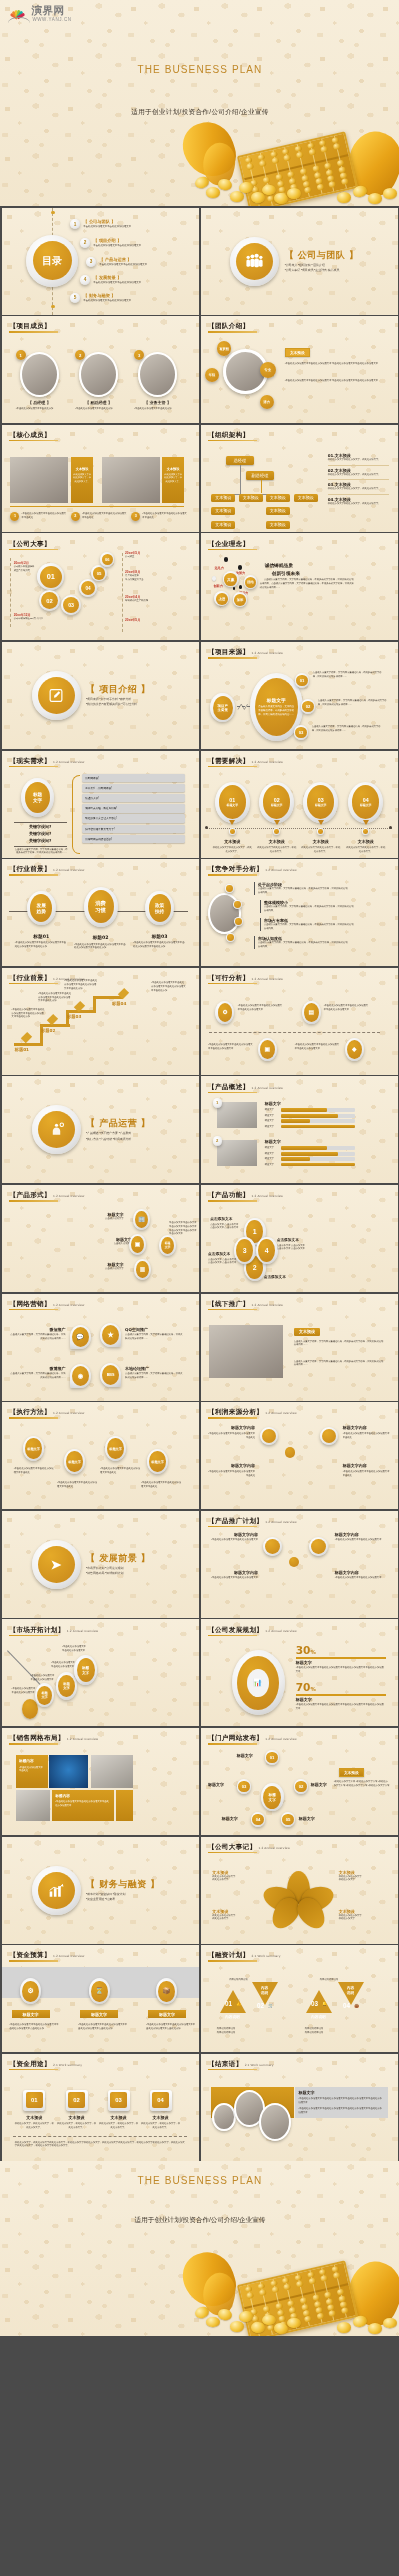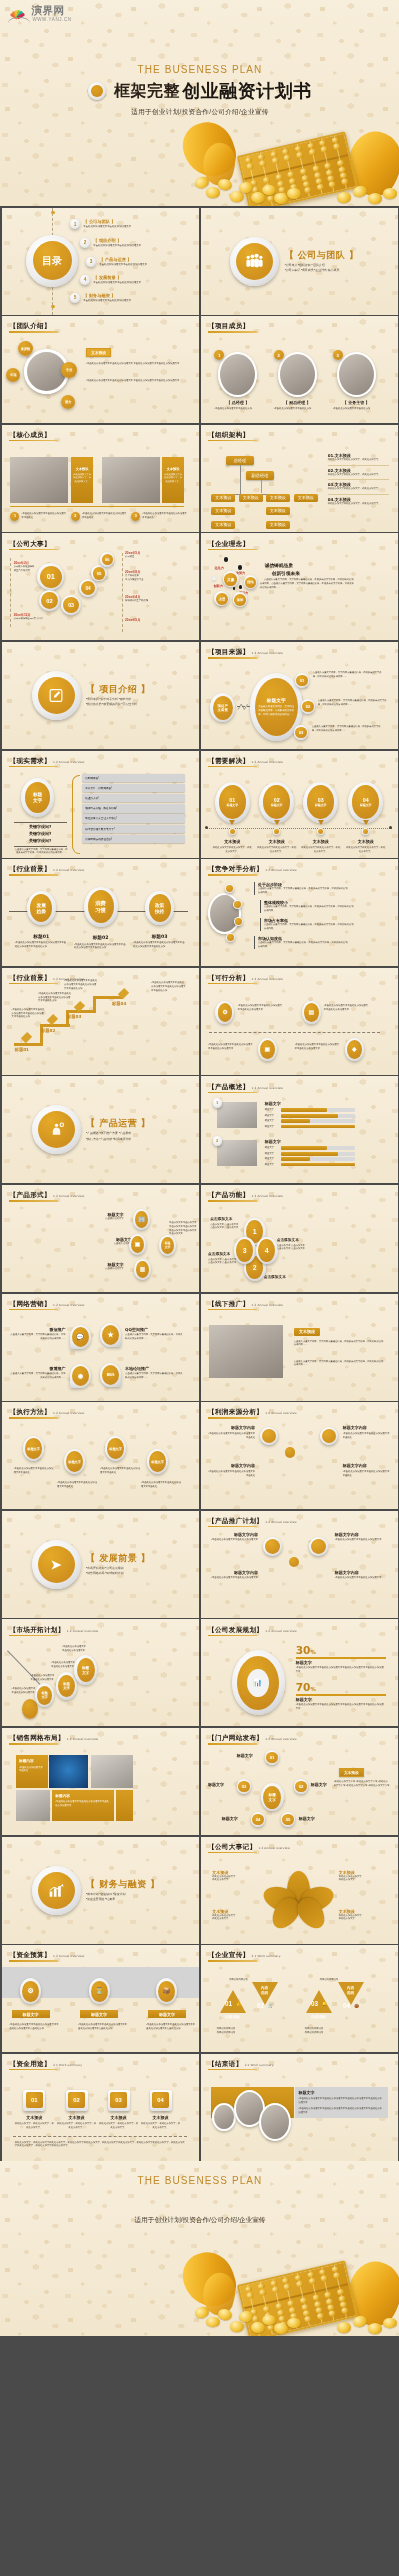--- a/index.html
+++ b/index.html
@@ -159,25 +159,20 @@
         <i style="transform:rotate(12deg);background:#8cc63f"></i>
         <i style="transform:rotate(36deg);background:#18b3a8"></i>
         <i style="transform:rotate(60deg);background:#cc2b4e"></i>
       </div>
       <div class="logo-arc"></div>
       <div class="logo-text">演界网</div>
       <div class="logo-url">WWW.YANJ.CN</div>
     </div>
 
     <div class="cover-en">THE BUSENESS PLAN</div>
-    <div class="cover-main">
-      <span class="cover-dot"></span>
-      <span class="cover-t1">框架完整</span>
-      <span class="cover-t2">创业融资计划书</span>
-    </div>
     <div class="cover-sub">适用于创业计划/投资合作/公司介绍/企业宣传</div>
 
     <div class="gold">
       <div class="ribbon" style="left:5.3px;bottom:29px;width:50px;height:55px;transform:rotate(-18deg)"></div>
       <div class="ribbon" style="left:24px;bottom:21px;width:32px;height:42px;transform:rotate(14deg);opacity:.9"></div>
       <div class="ribbon" style="right:0px;bottom:10.6px;width:53px;height:63px;transform:rotate(22deg)"></div>
       <div class="abacus">
         <div class="bar" style="top:21px"></div>
         <div class="rod" style="left:8.4px"></div>
           <div class="rod" style="left:21px"></div>
@@ -327,41 +322,20 @@
       </div>
       <div class="divider-title">【 公司与团队 】</div>
       <div class="divider-bul">
         <div>•公司简介  •组织架构  •  团队介绍</div>
           <div>•公司大事记    •项目成员 •企业理念  核心成员</div>
       </div>
     </div>
 
 
     <div class="paper slide">
-      <div class="s-title">【团队介绍】</div>
-      <div class="s-rule"></div>
-      <div class="ph team" style="left:22px;top:33px;width:45px;height:45px;border-radius:50%;border:3.7px solid #fff;box-shadow:0 1.6px 3.7px rgba(0,0,0,.3)"></div>
-      <div class="circ" style="position:absolute;left:16px;top:25px;width:14.8px;height:14.8px;background:radial-gradient(circle at 34% 26%,#e3a828,#c5851a)">
-        <span style="background:none;font-size:3.2px">有梦想</span>
-        </div>
-      <div class="circ" style="position:absolute;left:4.2px;top:52px;width:14.2px;height:14.2px;background:radial-gradient(circle at 34% 26%,#e3a828,#c5851a)">
-        <span style="background:none;font-size:3.2px">年轻</span>
-        </div>
-      <div class="circ" style="position:absolute;left:59px;top:46px;width:16px;height:16px;background:radial-gradient(circle at 34% 26%,#e3a828,#c5851a)">
-        <span style="background:none;font-size:3.4px">专业</span>
-        </div>
-      <div class="circ" style="position:absolute;left:59px;top:79px;width:14.2px;height:14.2px;background:radial-gradient(circle at 34% 26%,#e3a828,#c5851a)">
-        <span style="background:none;font-size:3.2px">潜力</span>
-        </div>
-      <div style="position:absolute;left:84px;top:32px;border:0.8px solid #d09a22;background:#e3a82a;color:#fff;font-size:3.7px;font-weight:bold;padding:1.1px 4.2px;box-shadow:0 0.5px 1.6px rgba(0,0,0,.25)">文本预设</div>
-      <div class="ftxt" style="position:absolute;left:84px;top:46px;width:103px">•单击此处添加段落文本单击此处添加段落文本 单击此处添加段落文本单击此处添加段落文本</div>
-      <div class="ftxt" style="position:absolute;left:84px;top:63px;width:103px">•单击此处添加段落文本单击此处添加段落文本 单击此处添加段落文本单击此处添加段落文本</div>
-    </div>
-
-    <div class="paper slide">
       <div class="s-title">【项目成员】</div>
       <div class="s-rule"></div>
       <div style="position:absolute;left:13.7px;top:36px;width:47px">
         <div class="ph team" style="position:relative;width:39px;height:45px;border-radius:50%;border:2.6px solid #fff;box-shadow:0 1.6px 3.2px rgba(0,0,0,.28);margin:0 auto"></div>
         <div class="circ" style="position:absolute;left:0;top:-2.1px;width:10px;height:10px;background:radial-gradient(circle at 34% 26%,#e3a828,#c5851a)">
             <span style="background:none;font-size:4.2px">1</span>
           </div>
         <div class="htxt" style="text-align:center;margin-top:3.2px">【 总经理 】</div>
         <div class="ftxt" style="margin-top:2.1px">•单击此处添加段落文本单击此处添加</div>
       </div>
@@ -374,20 +348,41 @@
         <div class="ftxt" style="margin-top:2.1px">•单击此处添加段落文本单击此处添加</div>
       </div>
       <div style="position:absolute;left:132px;top:36px;width:47px">
         <div class="ph team" style="position:relative;width:39px;height:45px;border-radius:50%;border:2.6px solid #fff;box-shadow:0 1.6px 3.2px rgba(0,0,0,.28);margin:0 auto"></div>
         <div class="circ" style="position:absolute;left:0;top:-2.1px;width:10px;height:10px;background:radial-gradient(circle at 34% 26%,#e3a828,#c5851a)">
             <span style="background:none;font-size:4.2px">3</span>
           </div>
         <div class="htxt" style="text-align:center;margin-top:3.2px">【 业务主管 】</div>
         <div class="ftxt" style="margin-top:2.1px">•单击此处添加段落文本单击此处添加</div>
       </div>
+    </div>
+
+    <div class="paper slide">
+      <div class="s-title">【团队介绍】</div>
+      <div class="s-rule"></div>
+      <div class="ph team" style="left:22px;top:33px;width:45px;height:45px;border-radius:50%;border:3.7px solid #fff;box-shadow:0 1.6px 3.7px rgba(0,0,0,.3)"></div>
+      <div class="circ" style="position:absolute;left:16px;top:25px;width:14.8px;height:14.8px;background:radial-gradient(circle at 34% 26%,#e3a828,#c5851a)">
+        <span style="background:none;font-size:3.2px">有梦想</span>
+        </div>
+      <div class="circ" style="position:absolute;left:4.2px;top:52px;width:14.2px;height:14.2px;background:radial-gradient(circle at 34% 26%,#e3a828,#c5851a)">
+        <span style="background:none;font-size:3.2px">年轻</span>
+        </div>
+      <div class="circ" style="position:absolute;left:59px;top:46px;width:16px;height:16px;background:radial-gradient(circle at 34% 26%,#e3a828,#c5851a)">
+        <span style="background:none;font-size:3.4px">专业</span>
+        </div>
+      <div class="circ" style="position:absolute;left:59px;top:79px;width:14.2px;height:14.2px;background:radial-gradient(circle at 34% 26%,#e3a828,#c5851a)">
+        <span style="background:none;font-size:3.2px">潜力</span>
+        </div>
+      <div style="position:absolute;left:84px;top:32px;border:0.8px solid #d09a22;background:#e3a82a;color:#fff;font-size:3.7px;font-weight:bold;padding:1.1px 4.2px;box-shadow:0 0.5px 1.6px rgba(0,0,0,.25)">文本预设</div>
+      <div class="ftxt" style="position:absolute;left:84px;top:46px;width:103px">•单击此处添加段落文本单击此处添加段落文本 单击此处添加段落文本单击此处添加段落文本</div>
+      <div class="ftxt" style="position:absolute;left:84px;top:63px;width:103px">•单击此处添加段落文本单击此处添加段落文本 单击此处添加段落文本单击此处添加段落文本</div>
     </div>
 
     <div class="paper slide">
       <div class="s-title">【核心成员】</div>
       <div class="s-rule"></div>
       <div class="ph team" style="left:8.4px;top:32px;width:58px;height:46px"></div>
       <div class="obox" style="position:absolute;left:69px;top:32px;width:22px;height:46px;padding:2.1px">
         <div style="font-size:3.2px;font-weight:bold;text-align:center;margin-top:8.4px">文本预设</div>
         <div style="font-size:2.2px;text-align:center;line-height:1.6;margin-top:1.6px">在此处添加文字在此处添加文字，在此处添加文字。</div>
       </div>
@@ -1230,21 +1225,21 @@
         </div>
       <div class="obox" style="position:absolute;left:9.5px;top:65px;width:38px;text-align:center;font-size:4px;font-weight:bold;padding:1.6px 0">标题文字</div>
       <div class="obox" style="position:absolute;left:78px;top:65px;width:38px;text-align:center;font-size:4px;font-weight:bold;padding:1.6px 0">标题文字</div>
       <div class="obox" style="position:absolute;left:146px;top:65px;width:38px;text-align:center;font-size:4px;font-weight:bold;padding:1.6px 0">标题文字</div>
       <div class="ftxt" style="position:absolute;left:7.4px;top:78px;width:51px">•单击此处添加段落文本单击此处添加段落文本单击此处添加段落文本点击此处添加</div>
       <div class="ftxt" style="position:absolute;left:76px;top:78px;width:51px">•单击此处添加段落文本单击此处添加段落文本单击此处添加段落文本点击此处添加</div>
       <div class="ftxt" style="position:absolute;left:144px;top:78px;width:51px">•单击此处添加段落文本单击此处添加段落文本单击此处添加段落文本点击此处添加</div>
     </div>
 
     <div class="paper slide">
-      <div class="s-title"><span>【企业宣传】</span><span class="en">2.1 Work summary</span></div>
+      <div class="s-title"><span>【融资计划】</span><span class="en">2.1 Work summary</span></div>
       <div class="s-rule"></div>
       <div class="ftxt" style="position:absolute;left:28.5px;top:33px;white-space:pre-line">内容说明内容说明</div>
       <div class="ftxt" style="position:absolute;left:119px;top:33px;white-space:pre-line">内容说明内容说明</div>
       <div style="position:absolute;left:17px;top:45px;width:33px">
         <div class="tri" style="left:2.1px;top:0"></div>
         <div style="position:absolute;left:7.4px;top:9.5px;color:#fff;font-size:6.3px;font-weight:bold">01</div>
         <div style="position:absolute;left:19px;top:10.6px;color:#fff;font-size:4.2px">👍</div>
         <div style="position:absolute;left:3.2px;top:24px;color:#fff;font-size:3.7px;font-weight:bold;width:23px;text-align:center">内容说明</div>
       </div>
       <div style="position:absolute;left:49px;top:37px;width:33px">

